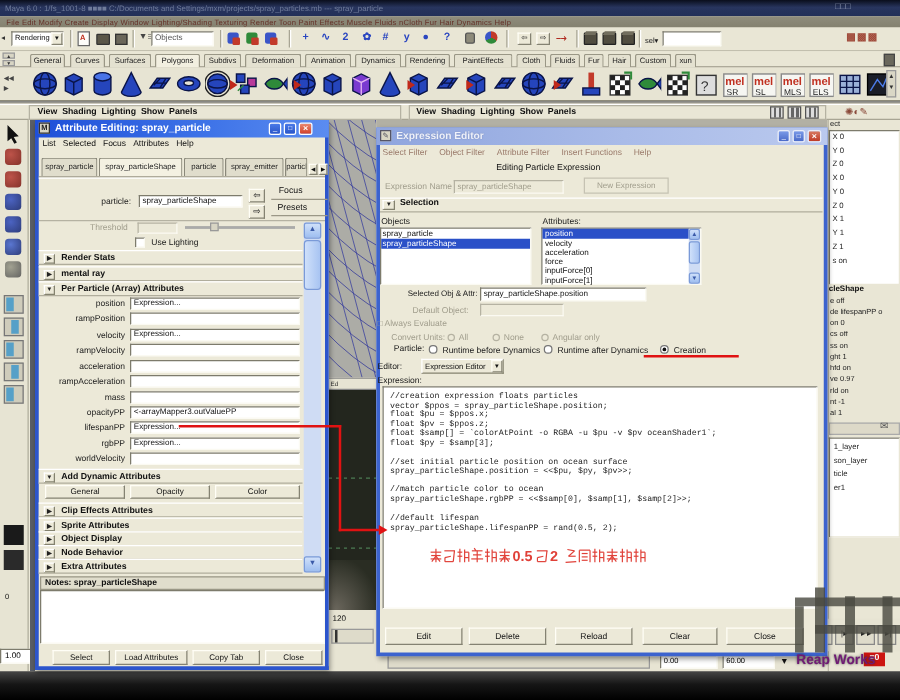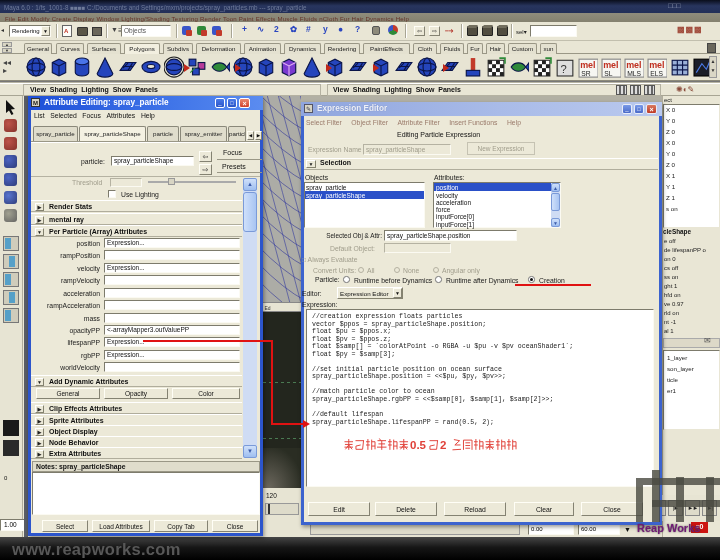--- a/index.html
+++ b/index.html
@@ -410,21 +410,20 @@
 <div class="a" style="left:651px;top:500px;width:15px;height:16px;background:#dedbca;border:1px solid #888;font-size:6px;line-height:15px;text-align:center;color:#222;letter-spacing:-1px;overflow:hidden">►</div>
 <div class="a" style="left:668px;top:500px;width:15px;height:16px;background:#dedbca;border:1px solid #888;font-size:6px;line-height:15px;text-align:center;color:#222;letter-spacing:-1px;overflow:hidden">|►</div>
 <div class="a" style="left:685px;top:500px;width:15px;height:16px;background:#dedbca;border:1px solid #888;font-size:6px;line-height:15px;text-align:center;color:#222;letter-spacing:-1px;overflow:hidden">►►</div>
 <div class="a" style="left:702px;top:500px;width:15px;height:16px;background:#dedbca;border:1px solid #888;font-size:6px;line-height:15px;text-align:center;color:#222;letter-spacing:-1px;overflow:hidden">►|</div>
 <div class="a" style="left:301px;top:521px;width:361px;height:16px;background:#e7e4d3"></div>
 <div class="a sk" style="left:528px;top:524px;width:46px;height:11px;font-size:6px;line-height:9px;padding-left:2px">0.00</div>
 <div class="a sk" style="left:578px;top:524px;width:42px;height:11px;font-size:6px;line-height:9px;padding-left:2px">60.00</div>
 <div class="a" style="left:624px;top:526px;font-size:7px;color:#111">▼</div>
 <div class="a" style="left:310px;top:524px;width:210px;height:11px;background:#dedbca;border:1px solid #999"></div>
 <div class="a" style="left:0;top:537px;width:720px;height:23px;background:linear-gradient(180deg,#464646,#161616 45%,#000)"></div>
-<div class="a" style="left:12px;top:540px;font-size:16.5px;font-weight:bold;color:#585858;letter-spacing:0.3px">www.reapworks.com</div>
 <div class="a" style="left:28px;top:96px;width:235px;height:440px;background:#ece9d8;border:3px solid #2c55cc;border-top:none;box-shadow:1px 2px 4px rgba(0,0,0,0.4)"></div>
 <div class="a" style="left:28px;top:96px;width:235px;height:14px;background:linear-gradient(90deg,#1e4fd8,#3f74e8 60%,#5b8cf0)"></div>
 <div class="a" style="left:31px;top:98px;width:9px;height:9px;background:#d8d5c4;border:1px solid #333;font-size:6px;line-height:8px;text-align:center;color:#222;font-weight:bold">M</div>
 <div class="a" style="left:44px;top:98px;font-size:8.2px;font-weight:bold;color:#fff;white-space:nowrap">Attribute Editing: spray_particle</div>
 <div class="a" style="left:215px;top:98px;width:10px;height:10px;background:linear-gradient(180deg,#4a7ae8,#2a55c8);border:1px solid #fff;border-radius:2px;color:#fff;font-size:6px;line-height:8px;text-align:center">_</div>
 <div class="a" style="left:227px;top:98px;width:10px;height:10px;background:linear-gradient(180deg,#4a7ae8,#2a55c8);border:1px solid #fff;border-radius:2px;color:#fff;font-size:5.5px;line-height:9px;text-align:center">□</div>
 <div class="a" style="left:239px;top:98px;width:11px;height:10px;background:linear-gradient(180deg,#ea8a72,#d1402a);border:1px solid #fff;border-radius:2px;color:#fff;font-size:7px;line-height:9px;text-align:center;font-weight:bold">×</div>
 <div class="a" style="left:34px;top:112px;font-size:6.8px;color:#111;white-space:nowrap">List&nbsp;&nbsp;&nbsp;Selected&nbsp;&nbsp;&nbsp;Focus&nbsp;&nbsp;&nbsp;Attributes&nbsp;&nbsp;&nbsp;Help</div>
 <div class="a" style="left:33px;top:126px;width:45px;height:15px;background:#e0ddcc;border:1px solid #8a887a;border-bottom:none;border-radius:2px 2px 0 0;font-size:6.2px;line-height:13px;text-align:center;color:#222;white-space:nowrap;overflow:hidden">spray_particle</div>
 <div class="a" style="left:79px;top:126px;width:67px;height:15px;background:#f4f1e2;border:1px solid #8a887a;border-bottom:none;border-radius:2px 2px 0 0;font-size:6.2px;line-height:13px;text-align:center;color:#222;white-space:nowrap;overflow:hidden">spray_particleShape</div>

